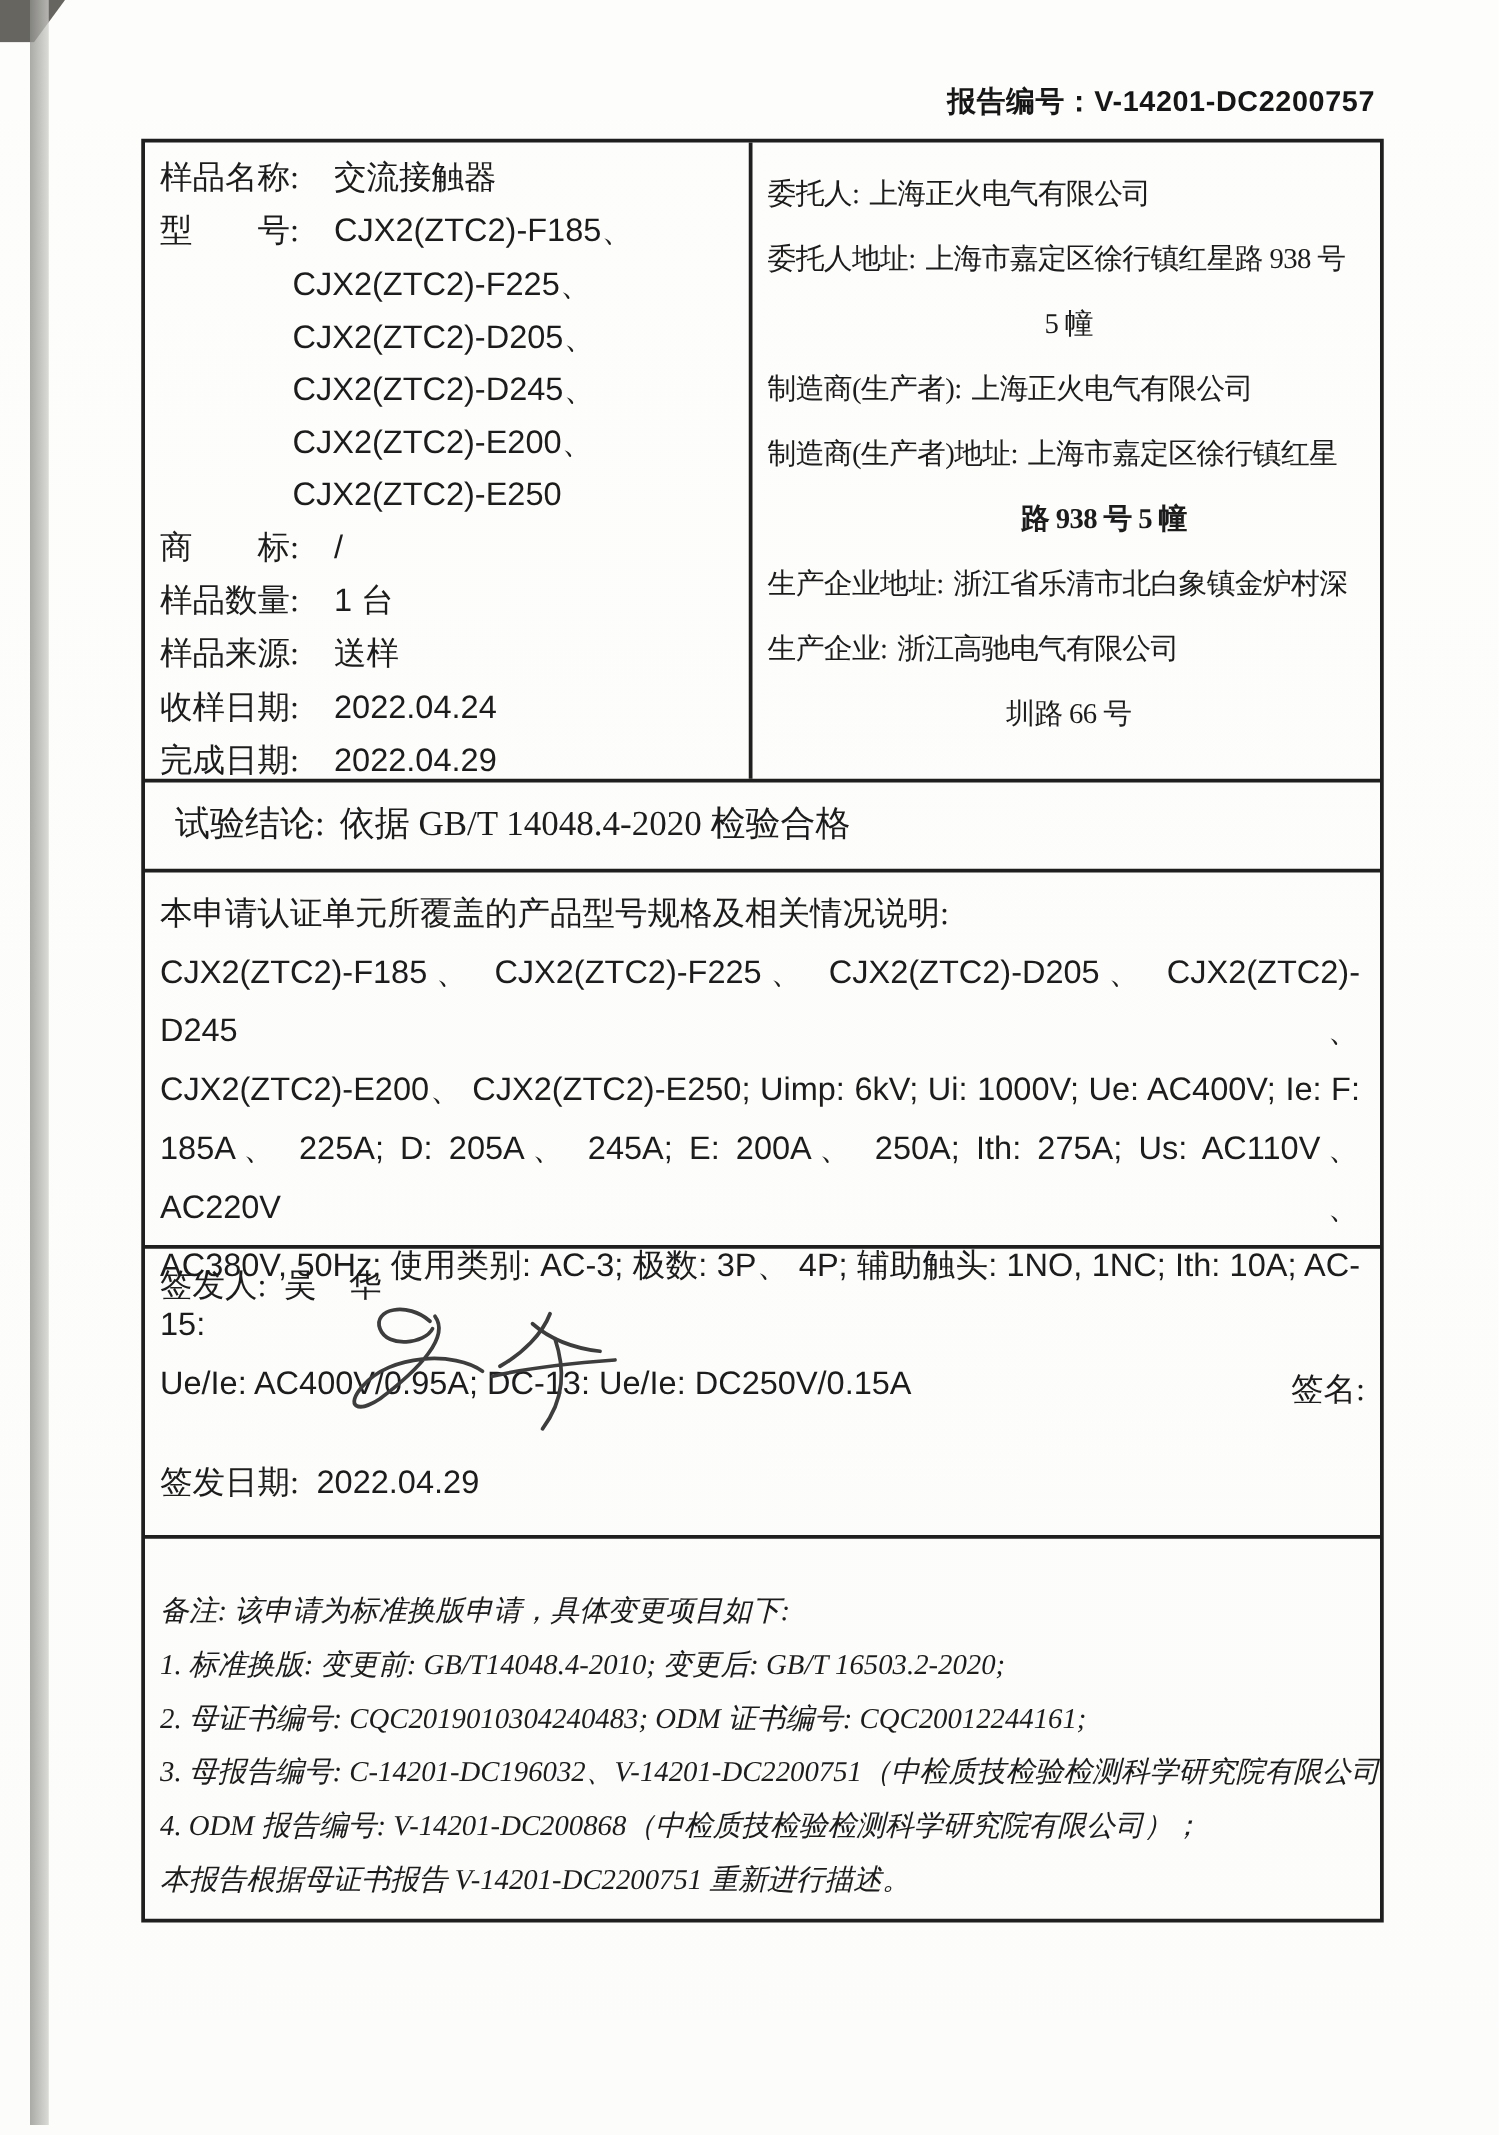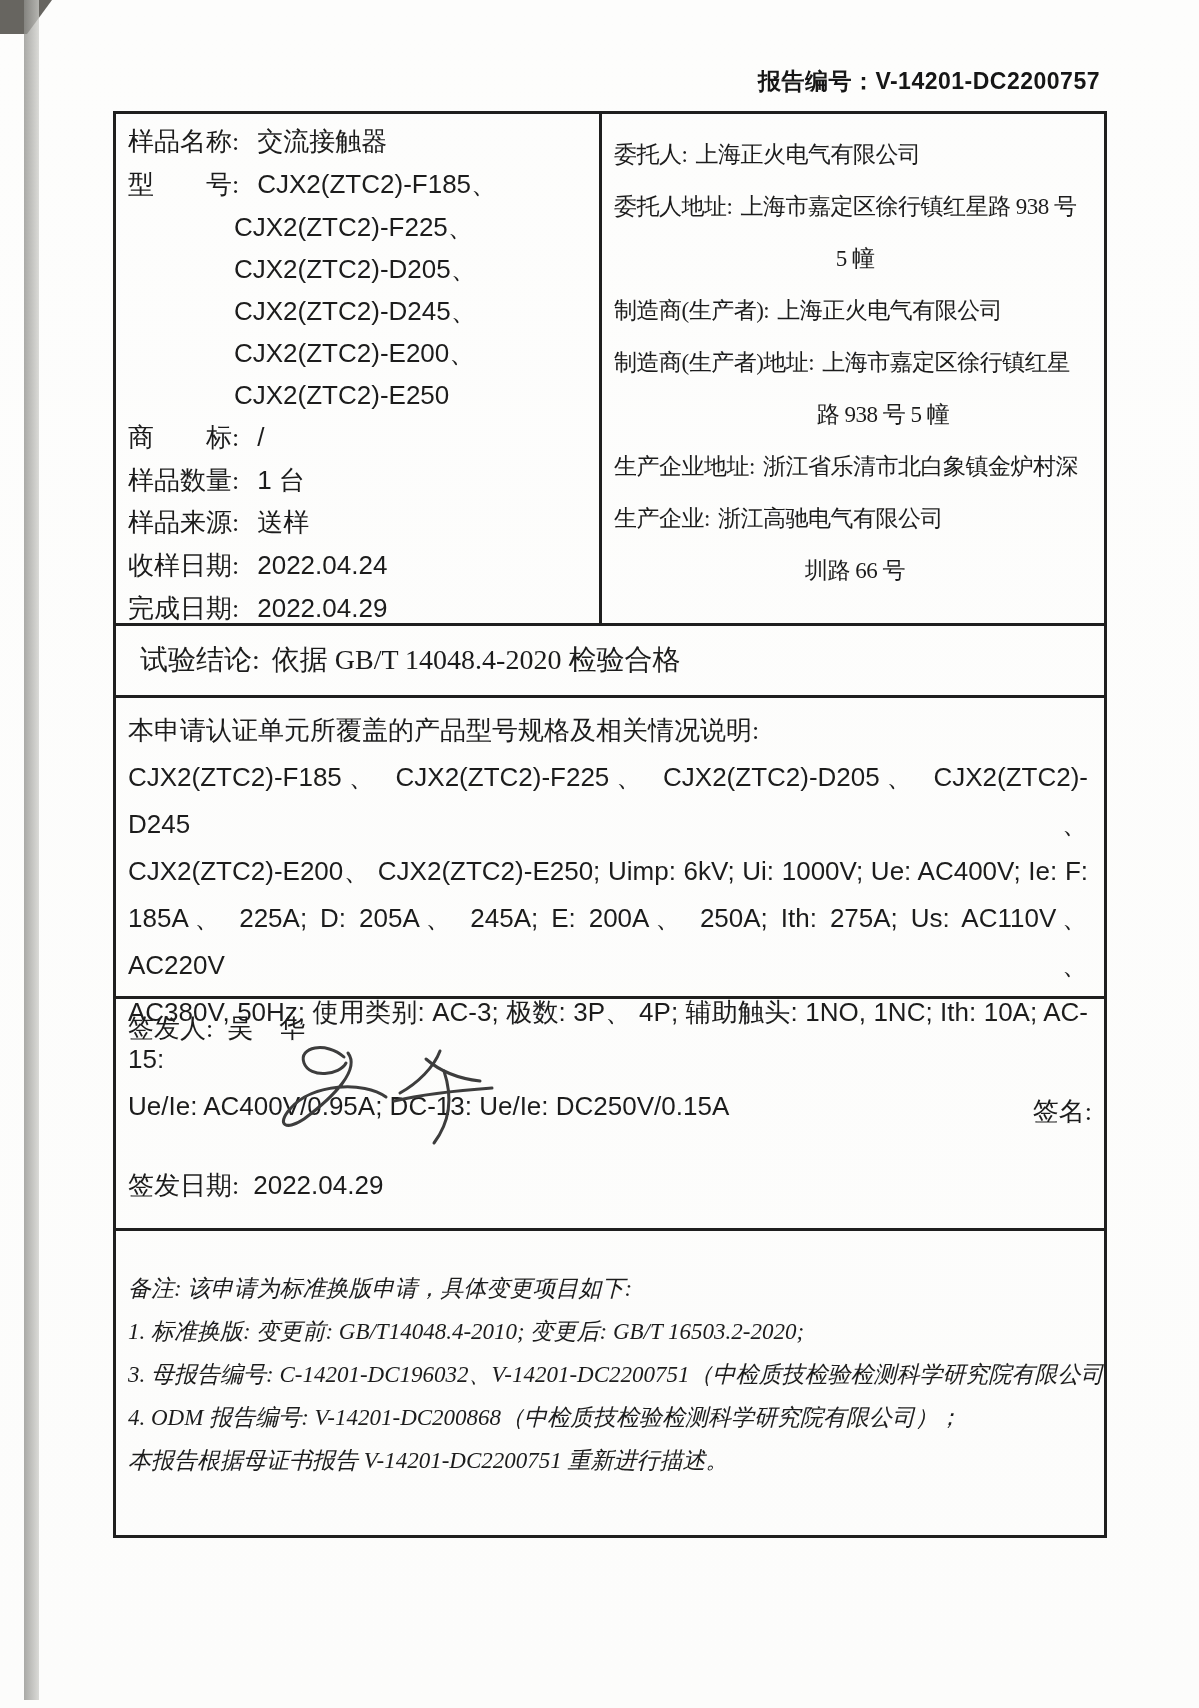--- a/index.html
+++ b/index.html
@@ -41,25 +41,25 @@
   .row1{ height:509px; display:flex; }
   .cell-left{
     width:486px; border-right:3px solid #1f1f1f;
     padding:7px 10px 0 12px; font-size:26px; line-height:42px;
     white-space:nowrap; overflow:hidden;
   }
   .cell-right{
     flex:1; padding:15px 8px 0 12px; font-size:23px; line-height:52px;
     letter-spacing:-0.5px; white-space:nowrap; overflow:hidden;
   }
-  .cell-left .val{ margin-left:18px; }
+  .cell-left .val{ margin-left:28px; }
   .cell-right .val{ margin-left:8px; }
   .indent{ padding-left:106px; }
   .ctr{ text-align:center; white-space:nowrap; }
-  .ctr2{ text-align:center; padding-left:56px; white-space:nowrap; }
+  .ctr2{ text-align:center; padding-left:56px; white-space:nowrap;font-weight:bold; }
 
   .row2{
     height:72px; border-top:3px solid #1f1f1f;
     font-size:28px; line-height:67px; padding-left:24px; white-space:nowrap;
   }
   .row2 .val{ margin-left:12px; }
 
   .row3{
     height:301px; border-top:3px solid #1f1f1f;
     padding:9px 16px 0 12px; font-size:26px; line-height:47px;
@@ -153,19 +153,20 @@
             <path d="M180 34 C188 58 188 82 170 106"></path>
           </g>
         </svg>
       </div>
       <div class="ln-date"><span class="kai">签发日期:</span><span class="lat val">2022.04.29</span></div>
     </div>
 
     <div class="row row5">
       <div class="kai">备注: 该申请为标准换版申请，具体变更项目如下:</div>
       <div class="kai">1.  标准换版: 变更前: GB/T14048.4-2010; 变更后: GB/T 16503.2-2020;</div>
+      <div class="kai">2.  母证书编号: CQC2019010304240483; ODM 证书编号: CQC20012244161;</div>
       <div class="kai">3.  母报告编号: C-14201-DC196032、V-14201-DC2200751（中检质技检验检测科学研究院有限公司）；</div>
       <div class="kai">4.  ODM 报告编号: V-14201-DC200868（中检质技检验检测科学研究院有限公司）；</div>
       <div class="kai">本报告根据母证书报告 V-14201-DC2200751 重新进行描述。</div>
     </div>
 
   </div>
 </div>
 
 </body></html>

